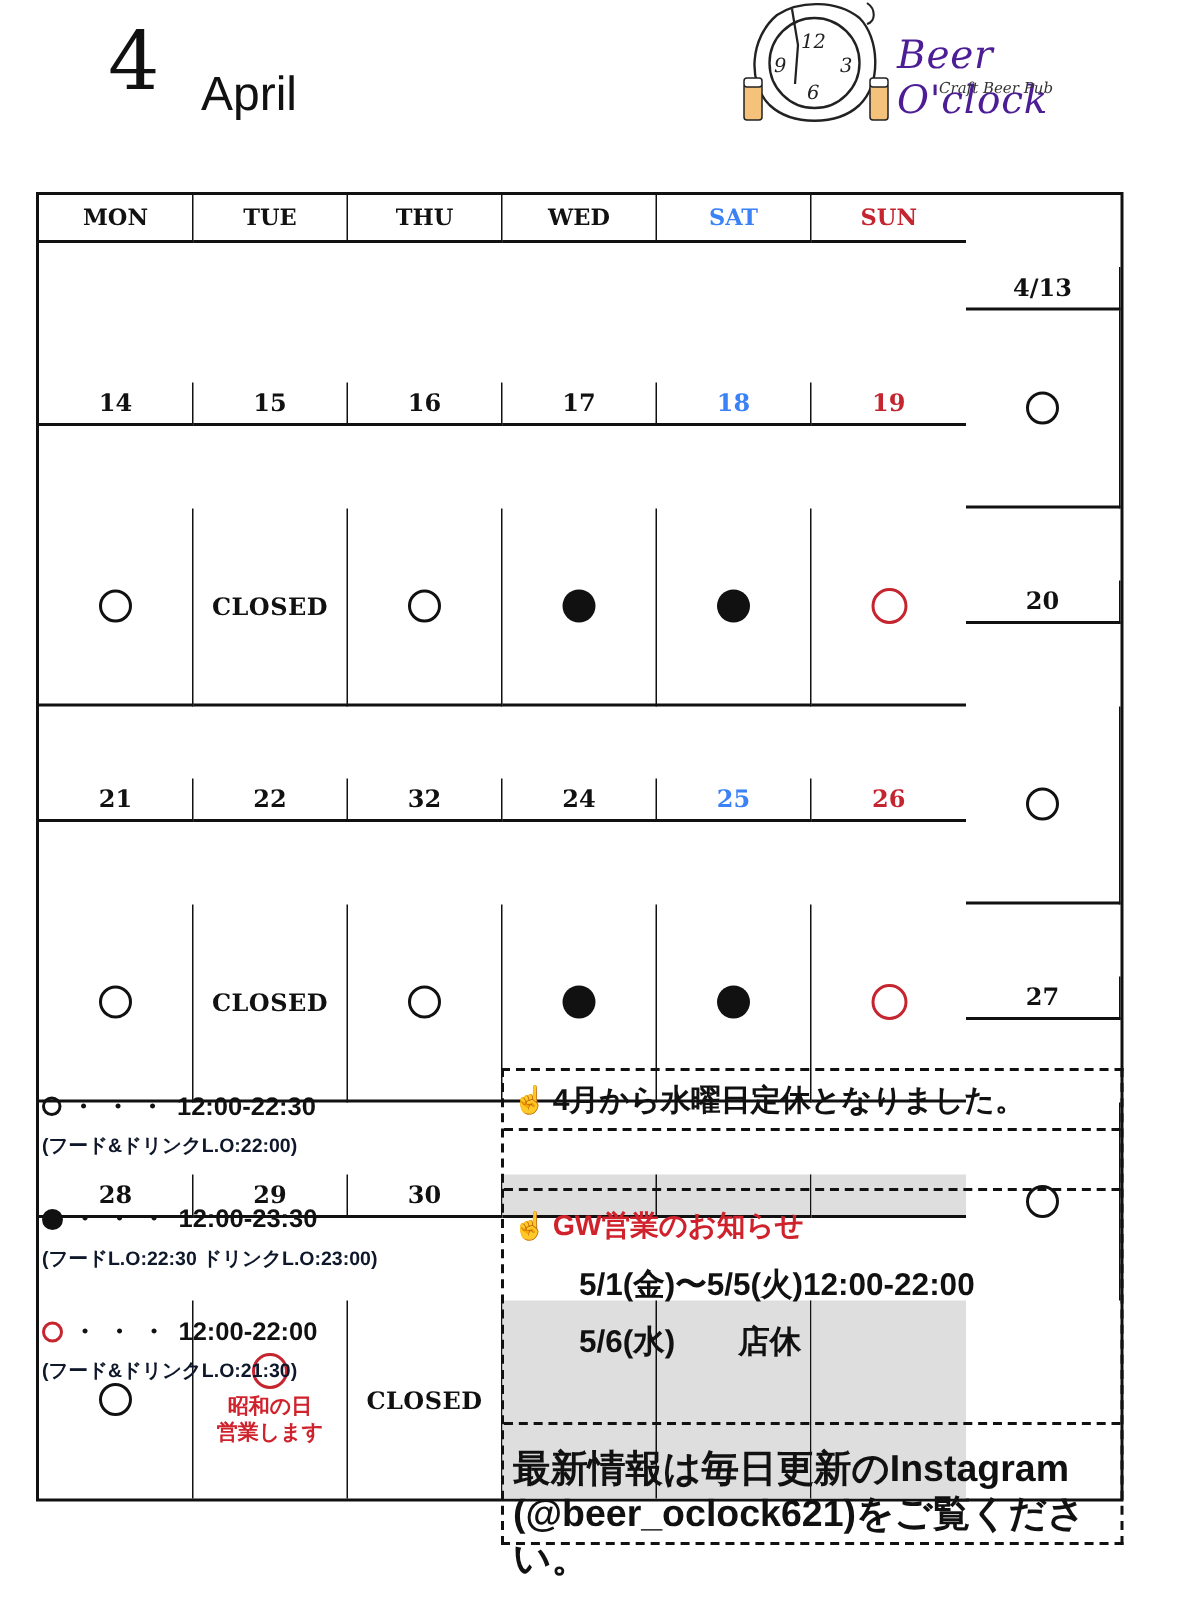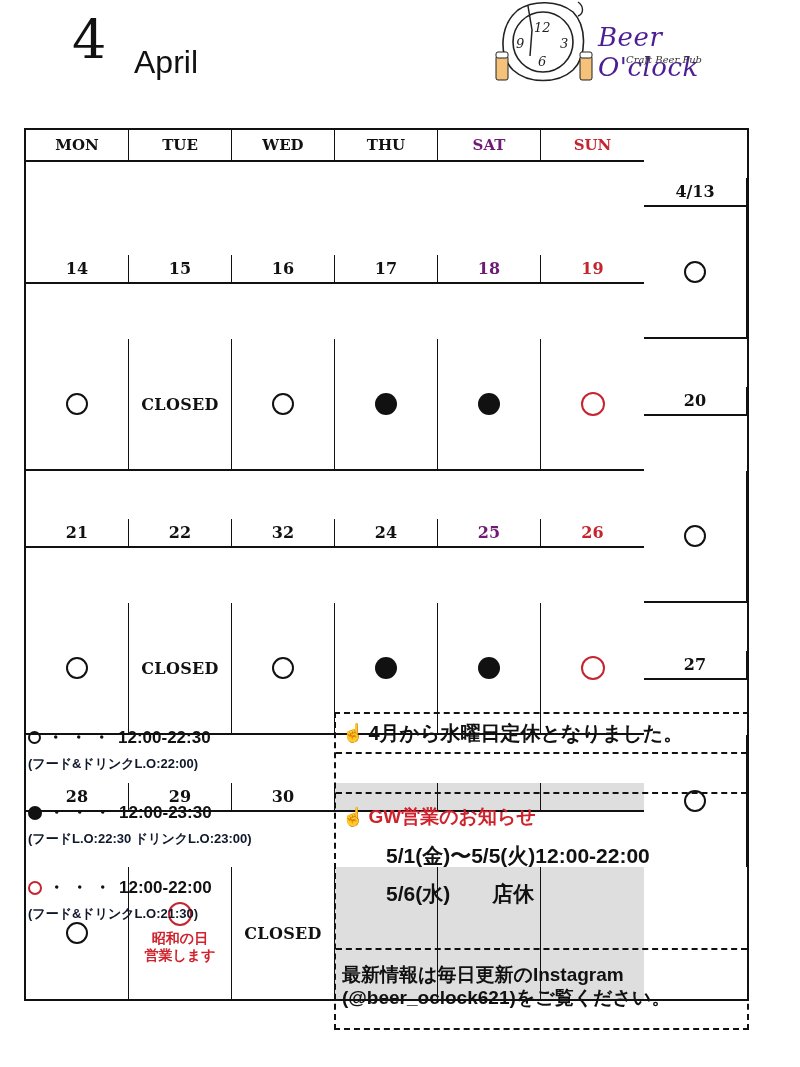--- a/index.html
+++ b/index.html
@@ -14,21 +14,21 @@
   .logo-sub { position: absolute; left: 138px; top: 54px; font-family: "DejaVu Serif", serif; font-style: italic; font-size: 10px; color: #333; }
 
   .calendar { position: absolute; left: 24px; top: 128px; width: 725px; border: 2.5px solid #111; display: grid;
               grid-template-columns: repeat(7, 1fr); }
   .cell { border-right: 1.5px solid #111; border-bottom: 2px solid #111; display: flex; align-items: center; justify-content: center; text-align: center; }
   .cell.last-col { border-right: none; }
   .cell.last-row { border-bottom: none; }
   .hdr { height: 32px; font-family: "DejaVu Serif", serif; font-weight: bold; font-size: 15px; }
   .date { height: 29px; font-family: "DejaVu Serif", serif; font-weight: bold; font-size: 16px; margin-top: 48px; }
   .body { height: 132px; flex-direction: column; }
-  .c-sat { color: #701a75; }
+  .c-sat { color: #3b82f6; }
   .c-sun { color: #c4252f; }
   .grey { background: #dedede; }
 
   .mark-open { width: 22px; height: 22px; border: 2.5px solid #111; border-radius: 50%; }
   .mark-late { width: 22px; height: 22px; background: #111; border-radius: 50%; }
   .mark-short { width: 24px; height: 24px; border: 2.5px solid #c4252f; border-radius: 50%; }
   .closed { font-family: "DejaVu Serif", serif; font-weight: bold; font-size: 16px; letter-spacing: 0.3px; }
   .holiday-note { color: #d0222c; font-size: 14px; font-weight: bold; line-height: 1.25; margin-top: 4px; }
 
   .legend { position: absolute; left: 28px; top: 726px; width: 300px; }
@@ -40,21 +40,21 @@
   .legend-dots { letter-spacing: 6px; margin-right: 2px; }
   .legend-sub { font-family: "Liberation Sans", sans-serif; font-weight: bold; font-size: 13px; margin-top: 6px; color: #0f172a; }
 
   .notice { position: absolute; left: 334px; top: 712px; width: 415px; height: 318px; border: 2px dashed #111; }
   .notice-row { position: absolute; left: 0; right: 0; border-bottom: 2px dashed #111; }
   .n1 { top: 0; height: 40px; display: flex; align-items: center; padding-left: 6px; font-family: "Liberation Sans", sans-serif; font-weight: bold; font-size: 20px; }
   .n2 { top: 40px; height: 40px; }
   .n3 { top: 80px; height: 156px; border-bottom: 2px dashed #111; }
   .gw-title { position: absolute; left: 6px; top: 10px; color: #d0222c; font-family: "Liberation Sans", sans-serif; font-weight: bold; font-size: 19px; }
   .gw-line { position: absolute; left: 50px; font-family: "Liberation Sans", sans-serif; font-size: 21px; font-weight: bold; color: #111; white-space: pre; }
-  .n4 { top: 238px; height: 78px; border-bottom: none; padding: 12px 0 0 6px; font-family: "Liberation Sans", sans-serif; font-weight: bold; font-size: 19px; line-height: 1.2; }
+  .n4 { top: 238px; height: 78px; border-bottom: none; padding: 12px 0 0 6px; font-family: "Liberation Sans", sans-serif; font-weight: bold; font-size: 25px; line-height: 1.2; }
   .finger { font-size: 18px; margin-right: 4px; }
   .finger.red { color: #d0222c; }
 </style>
 </head>
 <body>
 
 <div class="month-num">4</div>
 <div class="month-name">April</div>
 
 <div class="logo">
@@ -73,22 +73,22 @@
     <rect x="92" y="52" width="12" height="6" rx="2" fill="#fff" stroke="#222" stroke-width="1"></rect>
   </svg>
   <div class="logo-title">Beer O'clock</div>
   <div class="logo-sub">Craft Beer Pub</div>
 </div>
 
 <div class="calendar">
 
   <div class="cell hdr">MON</div>
   <div class="cell hdr">TUE</div>
+  <div class="cell hdr">THU</div>
   <div class="cell hdr">WED</div>
-  <div class="cell hdr">THU</div>
   <div class="cell hdr c-sat">SAT</div>
   <div class="cell hdr c-sun last-col">SUN</div>
 
   <div class="cell date">4/13</div>
   <div class="cell date">14</div>
   <div class="cell date">15</div>
   <div class="cell date">16</div>
   <div class="cell date">17</div>
   <div class="cell date c-sat">18</div>
   <div class="cell date c-sun last-col">19</div>

